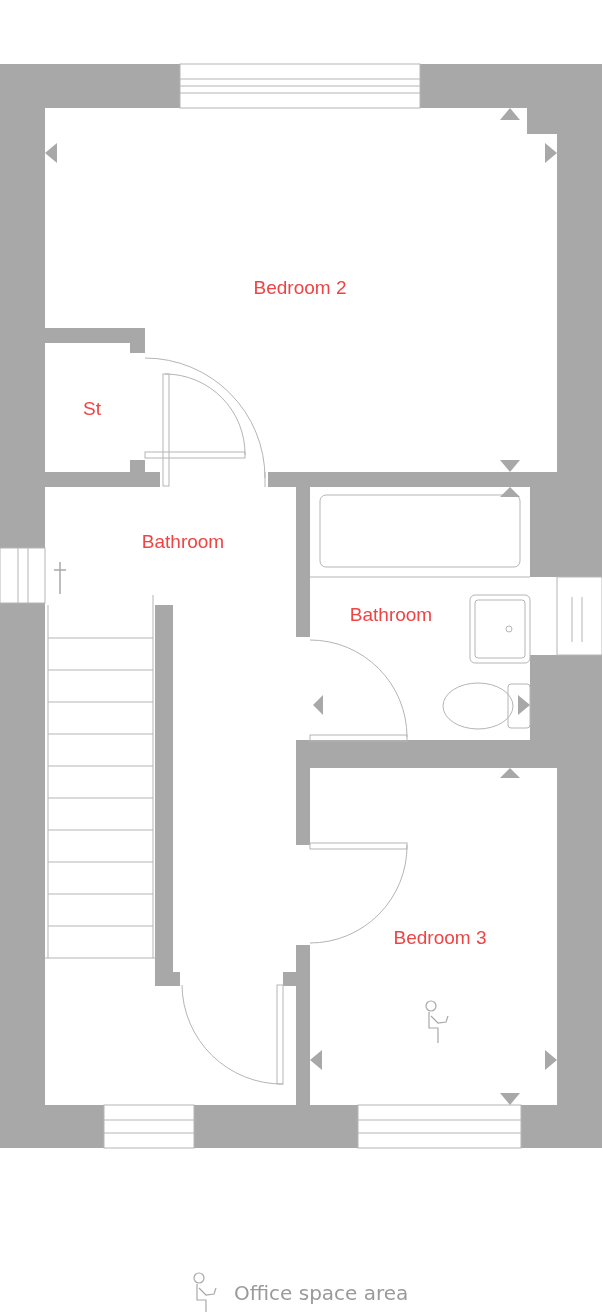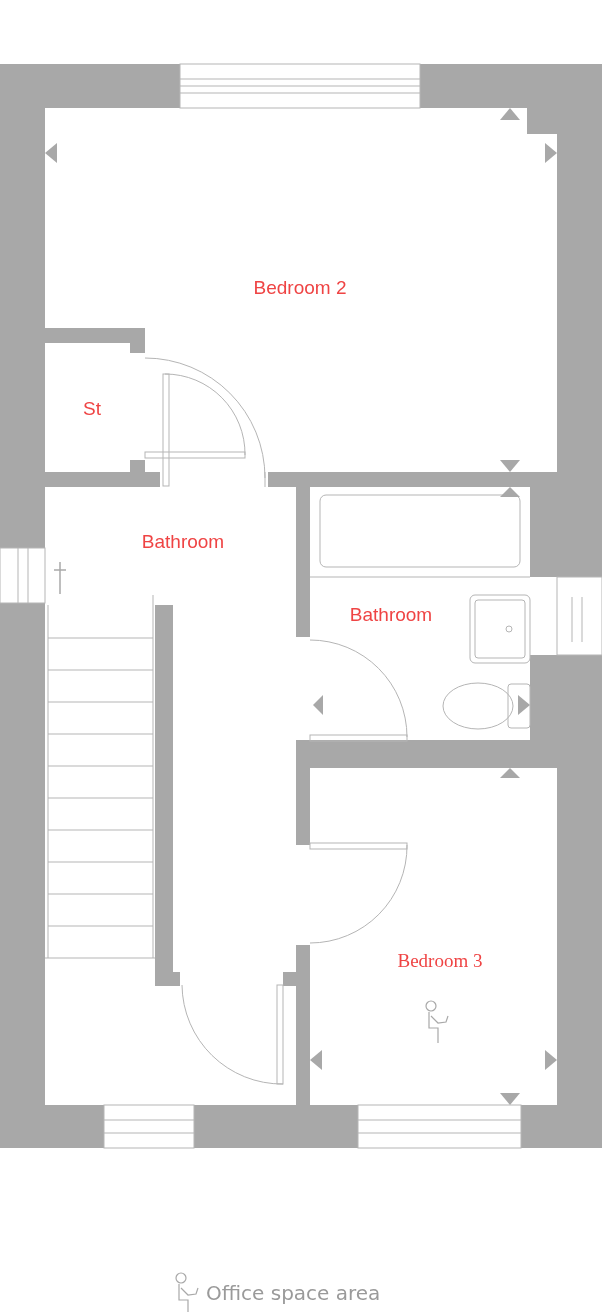--- a/index.html
+++ b/index.html
@@ -1,19 +1,19 @@
 <!DOCTYPE html>
 <html><head>
 <meta charset="utf-8">
 <style>
   html, body { margin:0; padding:0; background:#ffffff; }
   body { width:602px; height:1313px; position:relative; overflow:hidden; font-family:"Liberation Sans", sans-serif; }
   svg { position:absolute; left:0; top:0; }
   .label { position:absolute; color:#ef4444; font-size:19px; white-space:nowrap; transform:translate(-50%,-50%); }
-  .legend { position:absolute; left:172px; top:1272px; display:flex; align-items:center; gap:6px; }
+  .legend { position:absolute; left:190px; top:1272px; display:flex; align-items:center; gap:16px; }
   .legend-text { color:#9a9a9a; font-size:20px; font-family:"DejaVu Sans", sans-serif; }
 </style>
 </head>
 <body>
 
 <svg width="602" height="1313" viewBox="0 0 602 1313">
 
   <g fill="#a8a8a8">
 
     <rect x="0" y="64" width="602" height="44"></rect>
@@ -131,21 +131,21 @@
     <circle cx="431" cy="1006" r="5"></circle>
     <path d="M429 1012 L429 1028 L438 1028 L438 1043"></path>
     <path d="M431 1016 L438 1023 L446 1022 L448 1016"></path>
   </g>
 </svg>
 
 <div class="label" style="left:300px; top:288px;">Bedroom 2</div>
 <div class="label" style="left:92px; top:409px;text-align:center;">St</div>
 <div class="label" style="left:183px; top:542px;">Bathroom</div>
 <div class="label" style="left:391px; top:615px;text-align:center;">Bathroom</div>
-<div class="label" style="left:440px; top:961px;font-family:Liberation Serif, serif;">Bedroom 3</div>
+<div class="label" style="left:440px; top:938px;">Bedroom 3</div>
 
 <div class="legend">
   <svg width="28" height="42" viewBox="0 0 28 42" style="position:static;">
     <g stroke="#a8a8a8" stroke-width="1.2" fill="none">
       <circle cx="9" cy="6" r="5"></circle>
       <path d="M7 12 L7 28 L16 28 L16 40"></path>
       <path d="M9 16 L16 23 L24 22 L26 16"></path>
     </g>
   </svg>
   <span class="legend-text">Office space area</span>

